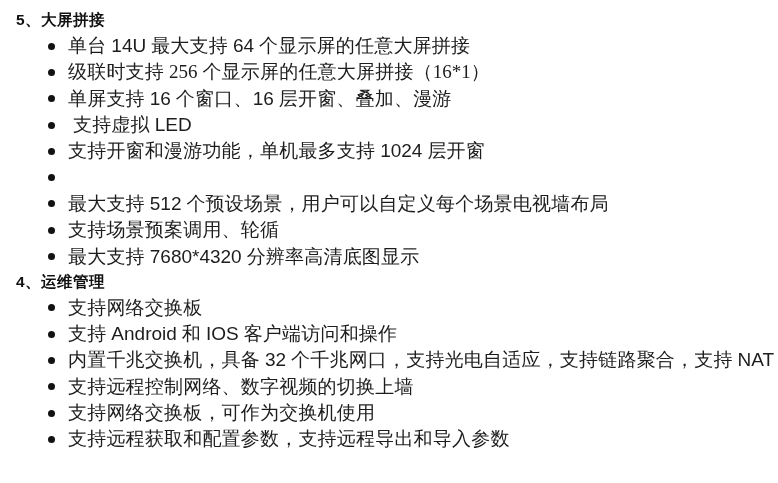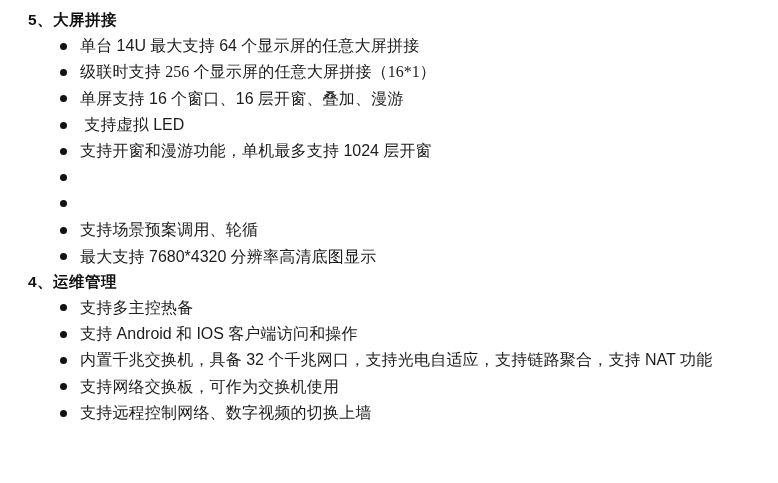--- a/index.html
+++ b/index.html
@@ -7,21 +7,21 @@
     padding: 0;
     background: #ffffff;
   }
   .page {
     position: relative;
     width: 778px;
     height: 483px;
     background: #ffffff;
     overflow: hidden;
     box-sizing: border-box;
-    padding: 8px 30px 0 28px;
+    padding: 8px 30px 0 16px;
     font-family: "Liberation Serif", serif;
     color: #1d1d1d;
   }
   .section { margin: 0; }
   .heading {
     font-family: "Liberation Sans", sans-serif;
     font-size: 15.5px;
     font-weight: 700;
     color: #111111;
     height: 23px;
@@ -42,21 +42,21 @@
   }
   .bullet {
     flex: none;
     width: 7px;
     height: 7px;
     border-radius: 50%;
     background: #121212;
     margin-right: 13px;
   }
   .txt {
-    font-size: 16px;
+    font-size: 19px;
     line-height: 16px;
     color: #1d1d1d;
     letter-spacing: 0.2px;
     white-space: pre;
   }
   .lat-sans {
     font-family: "Liberation Sans", sans-serif;
     letter-spacing: 0;
   }
   .lat-serif {
@@ -89,50 +89,55 @@
         </li>
         <li class="item">
           <span class="bullet" style="background: rgb(18, 18, 18);"></span>
           <span class="txt">支持开窗和漫游功能，单机最多支持 <span class="lat-sans">1024</span> 层开窗</span>
         </li>
         <li class="item">
           <span class="bullet" style="background: rgb(18, 18, 18);"></span>
         </li>
         <li class="item">
           <span class="bullet" style="background: rgb(18, 18, 18);"></span>
+          <span class="txt">最大支持 <span class="lat-sans">512</span> 个预设场景，用户可以自定义每个场景电视墙布局</span>
         </li>
         <li class="item">
           <span class="bullet" style="background: rgb(18, 18, 18);"></span>
           <span class="txt">支持场景预案调用、轮循</span>
         </li>
         <li class="item">
           <span class="bullet" style="background: rgb(18, 18, 18);"></span>
           <span class="txt">最大支持 <span class="lat-sans">7680*4320</span> 分辨率高清底图显示</span>
         </li>
       </ul>
   </div>
 
   <div class="section">
     <div class="heading">4、运维管理</div>
     <ul class="feature-list">
         <li class="item">
           <span class="bullet" style="background: rgb(18, 18, 18);"></span>
-          <span class="txt">支持多主控热备</span>
+          <span class="txt">支持网络交换板</span>
         </li>
         <li class="item">
           <span class="bullet" style="background: rgb(18, 18, 18);"></span>
           <span class="txt">支持 <span class="lat-sans">Android</span> 和 <span class="lat-sans">IOS</span> 客户端访问和操作</span>
         </li>
         <li class="item">
           <span class="bullet" style="background: rgb(18, 18, 18);"></span>
           <span class="txt">内置千兆交换机，具备 <span class="lat-sans">32</span> 个千兆网口，支持光电自适应，支持链路聚合，支持 <span class="lat-sans">NAT</span> 功能</span>
         </li>
         <li class="item">
           <span class="bullet" style="background: rgb(18, 18, 18);"></span>
+          <span class="txt">支持远程控制网络、数字视频的切换上墙</span>
+        </li>
+        <li class="item">
+          <span class="bullet" style="background: rgb(18, 18, 18);"></span>
           <span class="txt">支持网络交换板，可作为交换机使用</span>
         </li>
         <li class="item">
           <span class="bullet" style="background: rgb(18, 18, 18);"></span>
-          <span class="txt">支持远程控制网络、数字视频的切换上墙</span>
+          <span class="txt">支持远程获取和配置参数，支持远程导出和导入参数</span>
         </li>
       </ul>
   </div>
 </div>
 
 </body></html>

